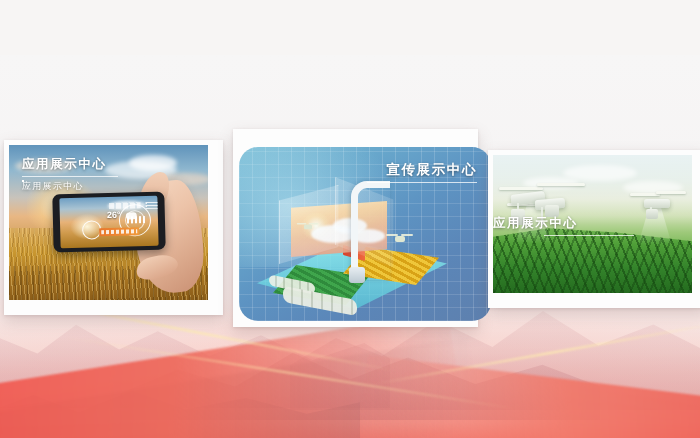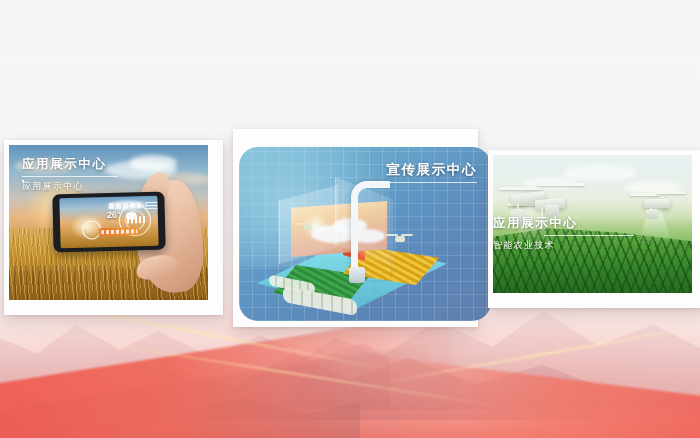--- a/index.html
+++ b/index.html
@@ -370,18 +370,17 @@
         <div class="rotor r1"></div>
         <div class="rotor r2"></div>
         <div class="body b1"></div>
         <div class="leg l1"></div>
         <div class="tank t1"></div>
       </div>
 
       <div class="cap">
         <div class="t">应用展示中心</div>
         <div class="rule"></div>
-        <div class="s">智能农业技术</div>
       </div>
     </div>
   </div>
 
 </div>
 
 </body></html>

